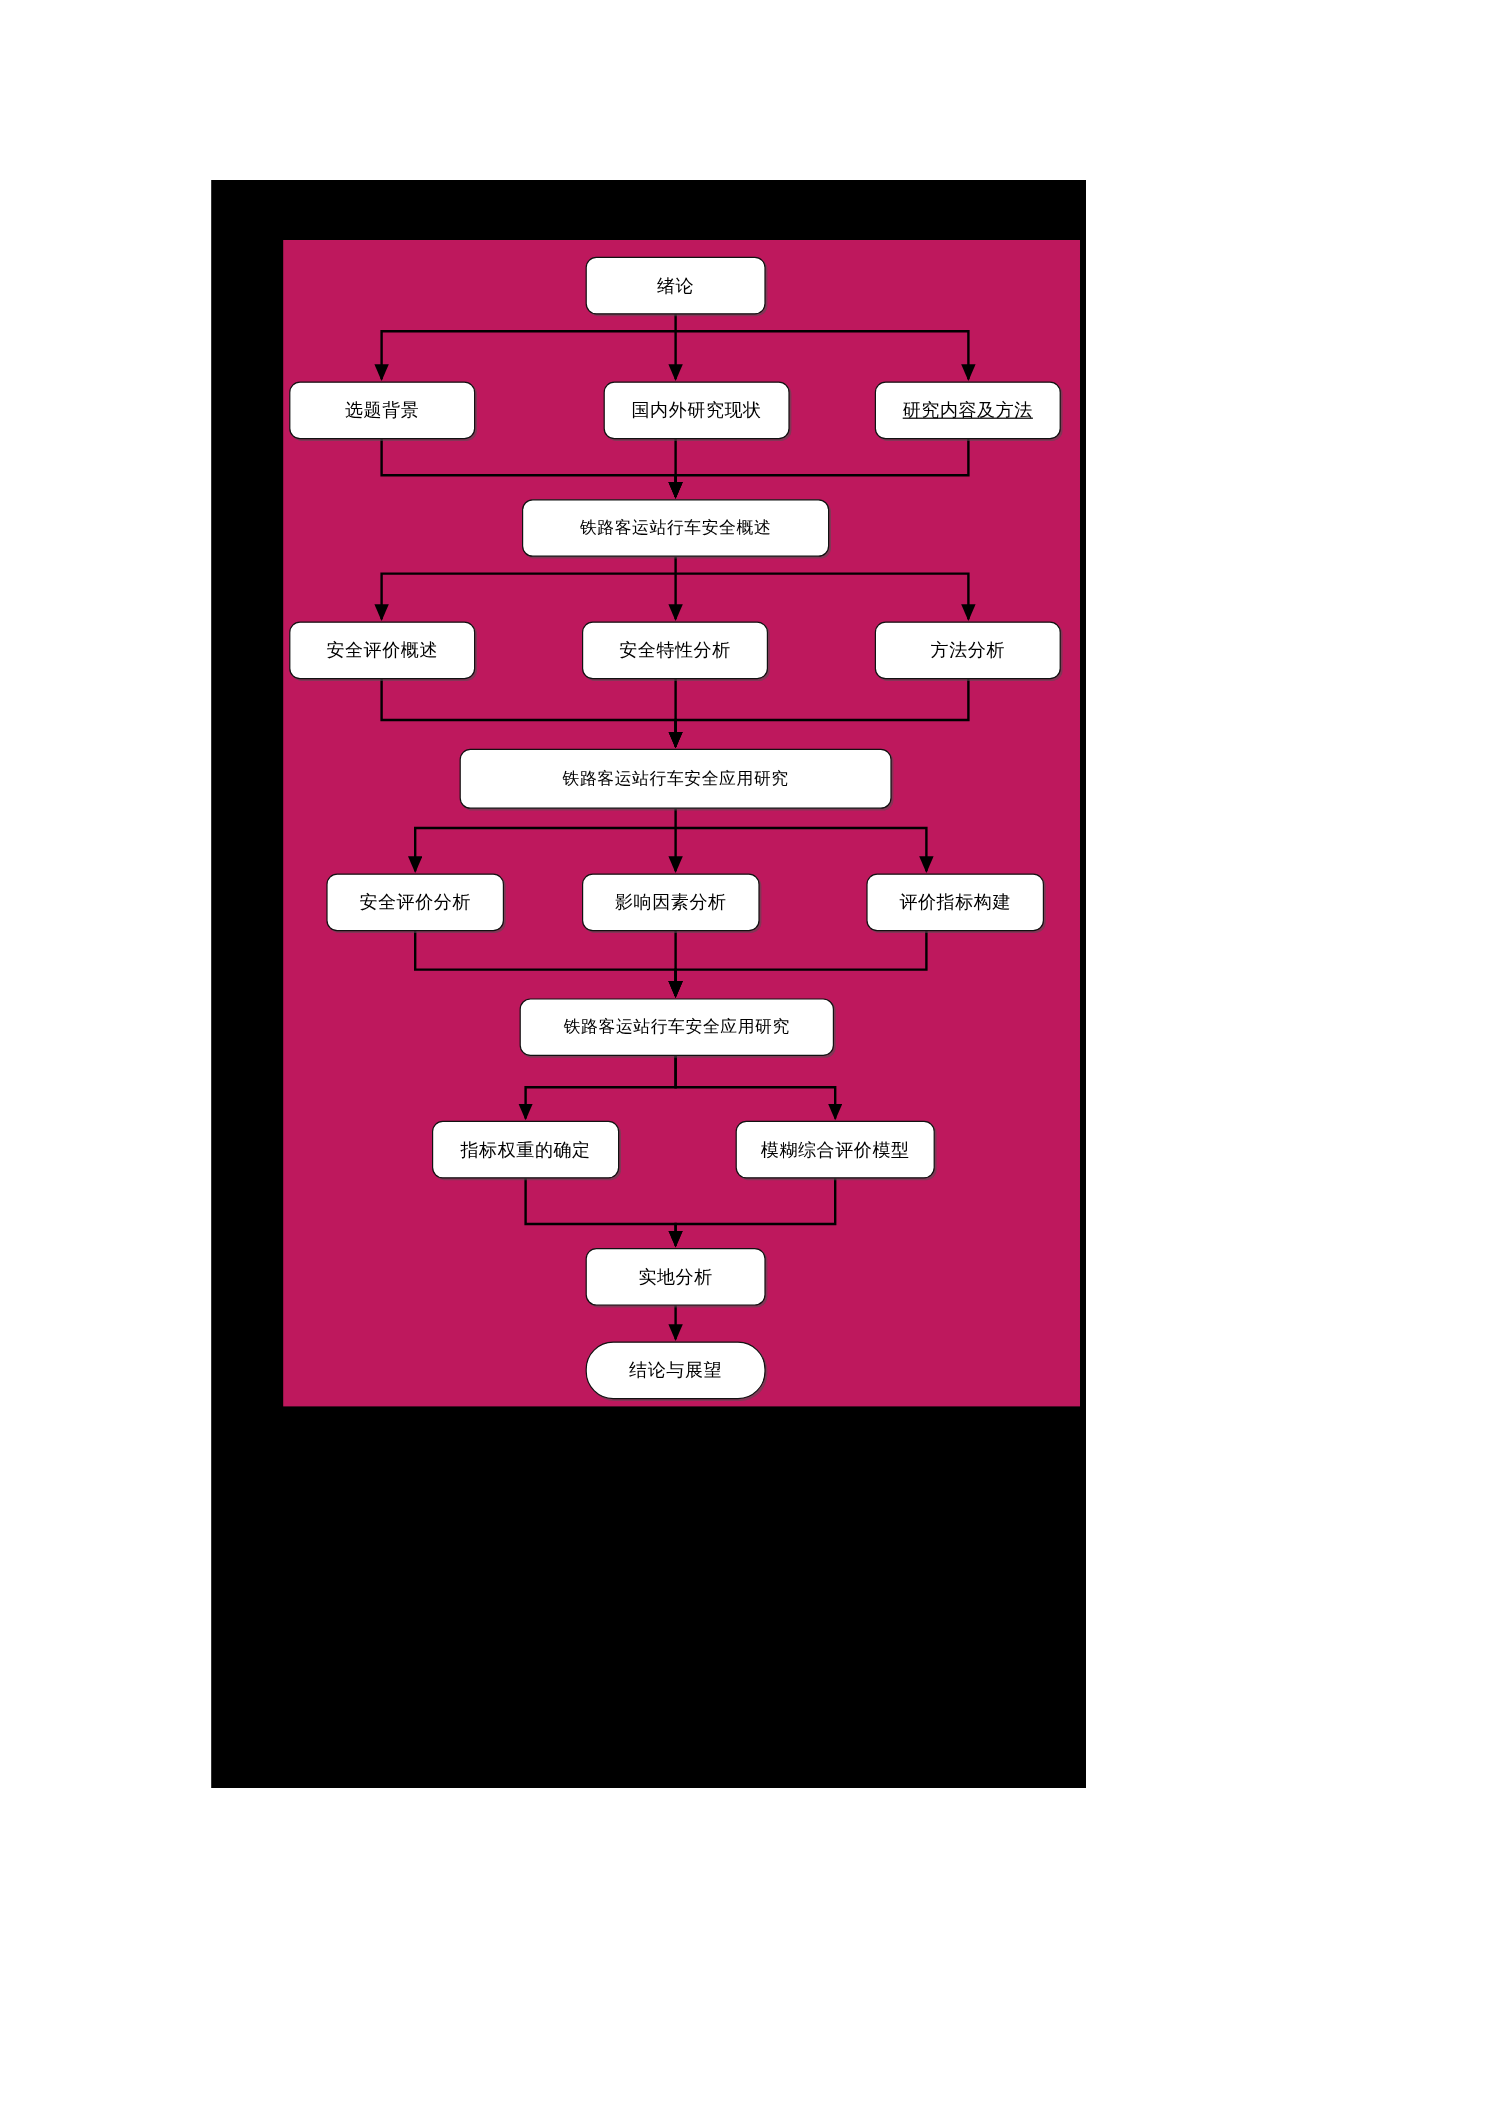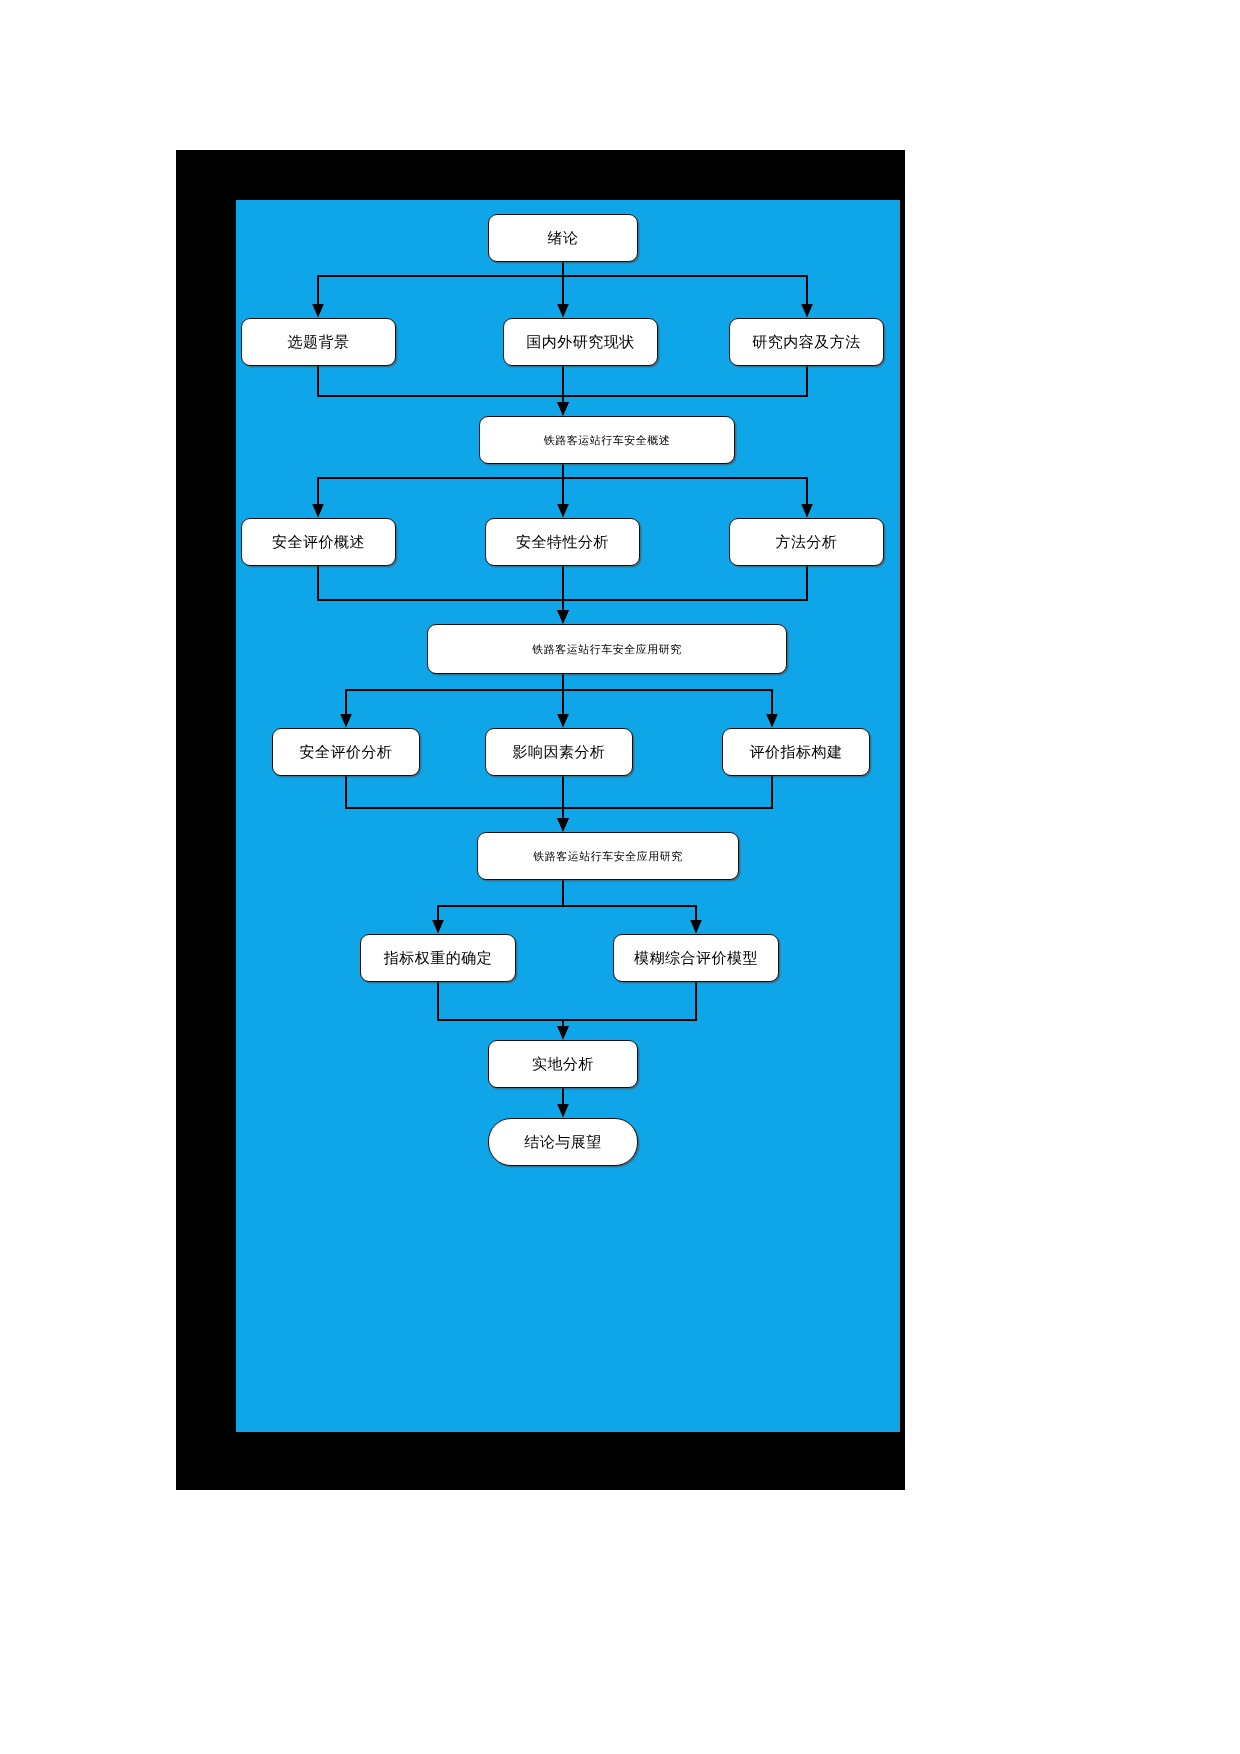--- a/index.html
+++ b/index.html
@@ -10,43 +10,43 @@
   #black-plate{
     position:absolute;
     left:176px; top:150px;
     width:729px; height:1340px;
     background:#000000;
   }
   
   #canvas{
     position:absolute;
     left:236px; top:200px;
-    width:664px; height:1232px;
-    background:#0ea5e9;
+    width:664px; height:972px;
+    background:#be185d;
     overflow:hidden;
   }
   #svg-layer{position:absolute;left:0;top:0;width:664px;height:972px;}
 
   .node{
     position:absolute;
     box-sizing:border-box;
     background:#ffffff;
     border:1.6px solid #111111;
     border-radius:9px;
     display:flex;
     align-items:center;
     justify-content:center;
     color:#000000;
     font-size:15px;
     line-height:1;
     letter-spacing:0.5px;
     white-space:nowrap;
     box-shadow:1.5px 1.5px 0 rgba(80,80,80,.55);
   }
-  .node.big{font-size:11px;margin-left:44px;}
+  .node.big{font-size:14px;}
 </style>
 </head>
 <body>
 
 <div id="black-plate"></div>
 
 <div id="canvas">
 
   <svg id="svg-layer" viewBox="0 0 664 972" xmlns="http://www.w3.org/2000/svg">
     <defs>
@@ -89,21 +89,21 @@
       <path d="M327,888 L327,916"></path>
     </g>
   </svg>
 
   <div class="node" style="left:252px;top:14px;width:150px;height:48px;">绪论</div>
 
   <div class="node" style="left:5px;top:118px;width:155px;height:48px;">选题背景</div>
 
   <div class="node" style="left:249px;top:118px;width:155px;height:48px;margin-left:18px;">国内外研究现状</div>
 
-  <div class="node" style="left:493px;top:118px;width:155px;height:48px;">研究内容及方法</div>
+  <div class="node" style="left:493px;top:118px;width:155px;height:48px;text-decoration:underline;">研究内容及方法</div>
 
   <div class="node big" style="left:199px;top:216px;width:256px;height:48px;">铁路客运站行车安全概述</div>
 
   <div class="node" style="left:5px;top:318px;width:155px;height:48px;">安全评价概述</div>
 
   <div class="node" style="left:249px;top:318px;width:155px;height:48px;">安全特性分析</div>
 
   <div class="node" style="left:493px;top:318px;width:155px;height:48px;">方法分析</div>
 
   <div class="node big" style="left:147px;top:424px;width:360px;height:50px;">铁路客运站行车安全应用研究</div>

